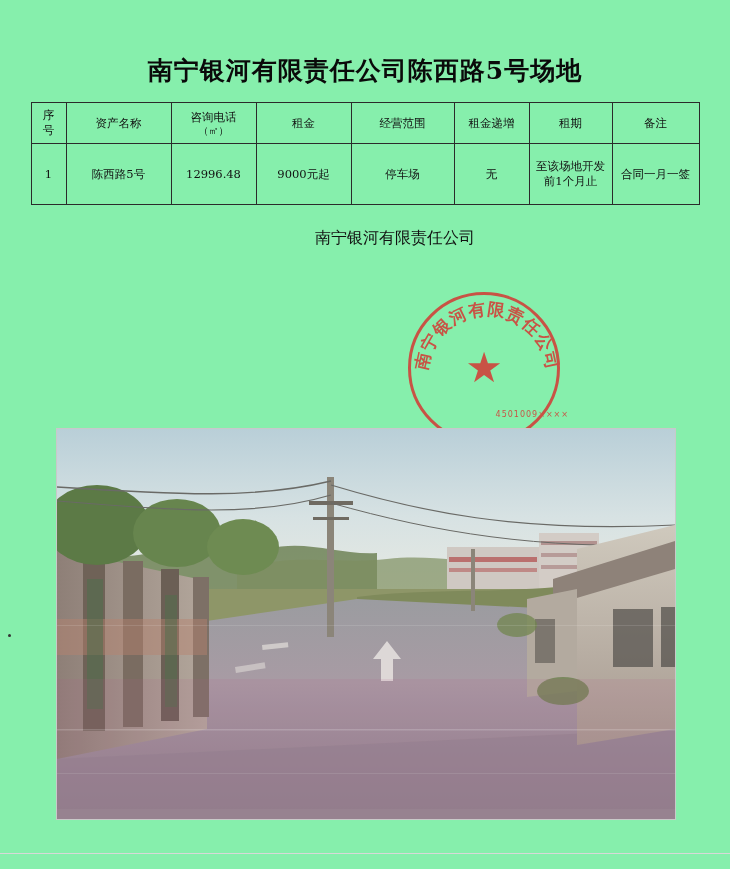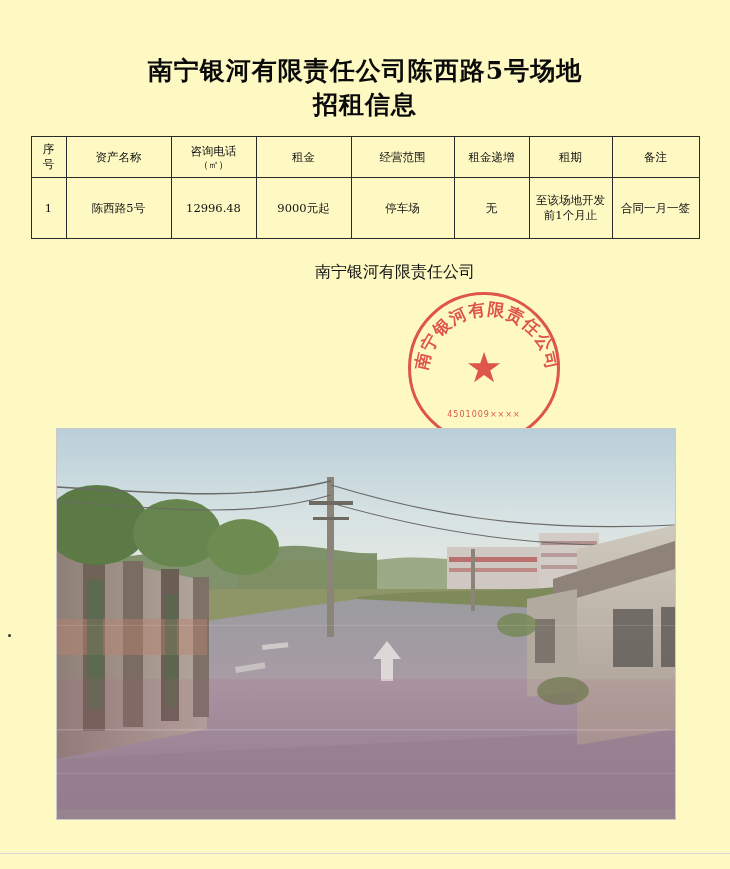--- a/index.html
+++ b/index.html
@@ -13,21 +13,21 @@
     position: relative;
     font-family: "Liberation Serif", serif;
     color: #000;
     overflow: hidden;
   }
   .page {
     position: absolute;
     left: 0; top: 0;
     width: 730px;
     height: 869px;
-    background: #fef9c3;
+    background: #86efac;
   }
   .title-block {
     margin-top: 54px;
     text-align: center;
     font-family: "DejaVu Serif", serif;
     font-weight: bold;
     font-size: 25px;
     line-height: 34px;
     letter-spacing: 1px;
     color: #0a0a0a;
@@ -131,24 +131,24 @@
   }
   .seal-arc text {
     fill: #d7322f;
     font-family: "DejaVu Serif", serif;
     font-size: 17px;
     font-weight: bold;
     letter-spacing: 1px;
   }
   .seal-bottom {
     position: absolute;
-    left: 0;
+    left: 12px;
     bottom: 22px;
     width: 100%;
-    text-align: center;
+    text-align: right;
     color: #d7322f;
     font-size: 8px;
     letter-spacing: 1px;
     font-family: "DejaVu Sans", sans-serif;
   }
   
   .photo-wrap {
     position: absolute;
     left: 56px;
     top: 428px;
@@ -182,21 +182,20 @@
     background: #d8d8d8;
   }
 </style>
 </head>
 <body>
 
 <div class="page">
 
   <div class="title-block">
     <span>南宁银河有限责任公司陈西路5号场地</span>
-    <span class="title-line2">招租信息</span>
   </div>
 
 
   <table class="rent-table">
     <thead>
       <tr>
         <th class="col-no">
           <span>序</span><br>
           <span>号</span>
         </th>

